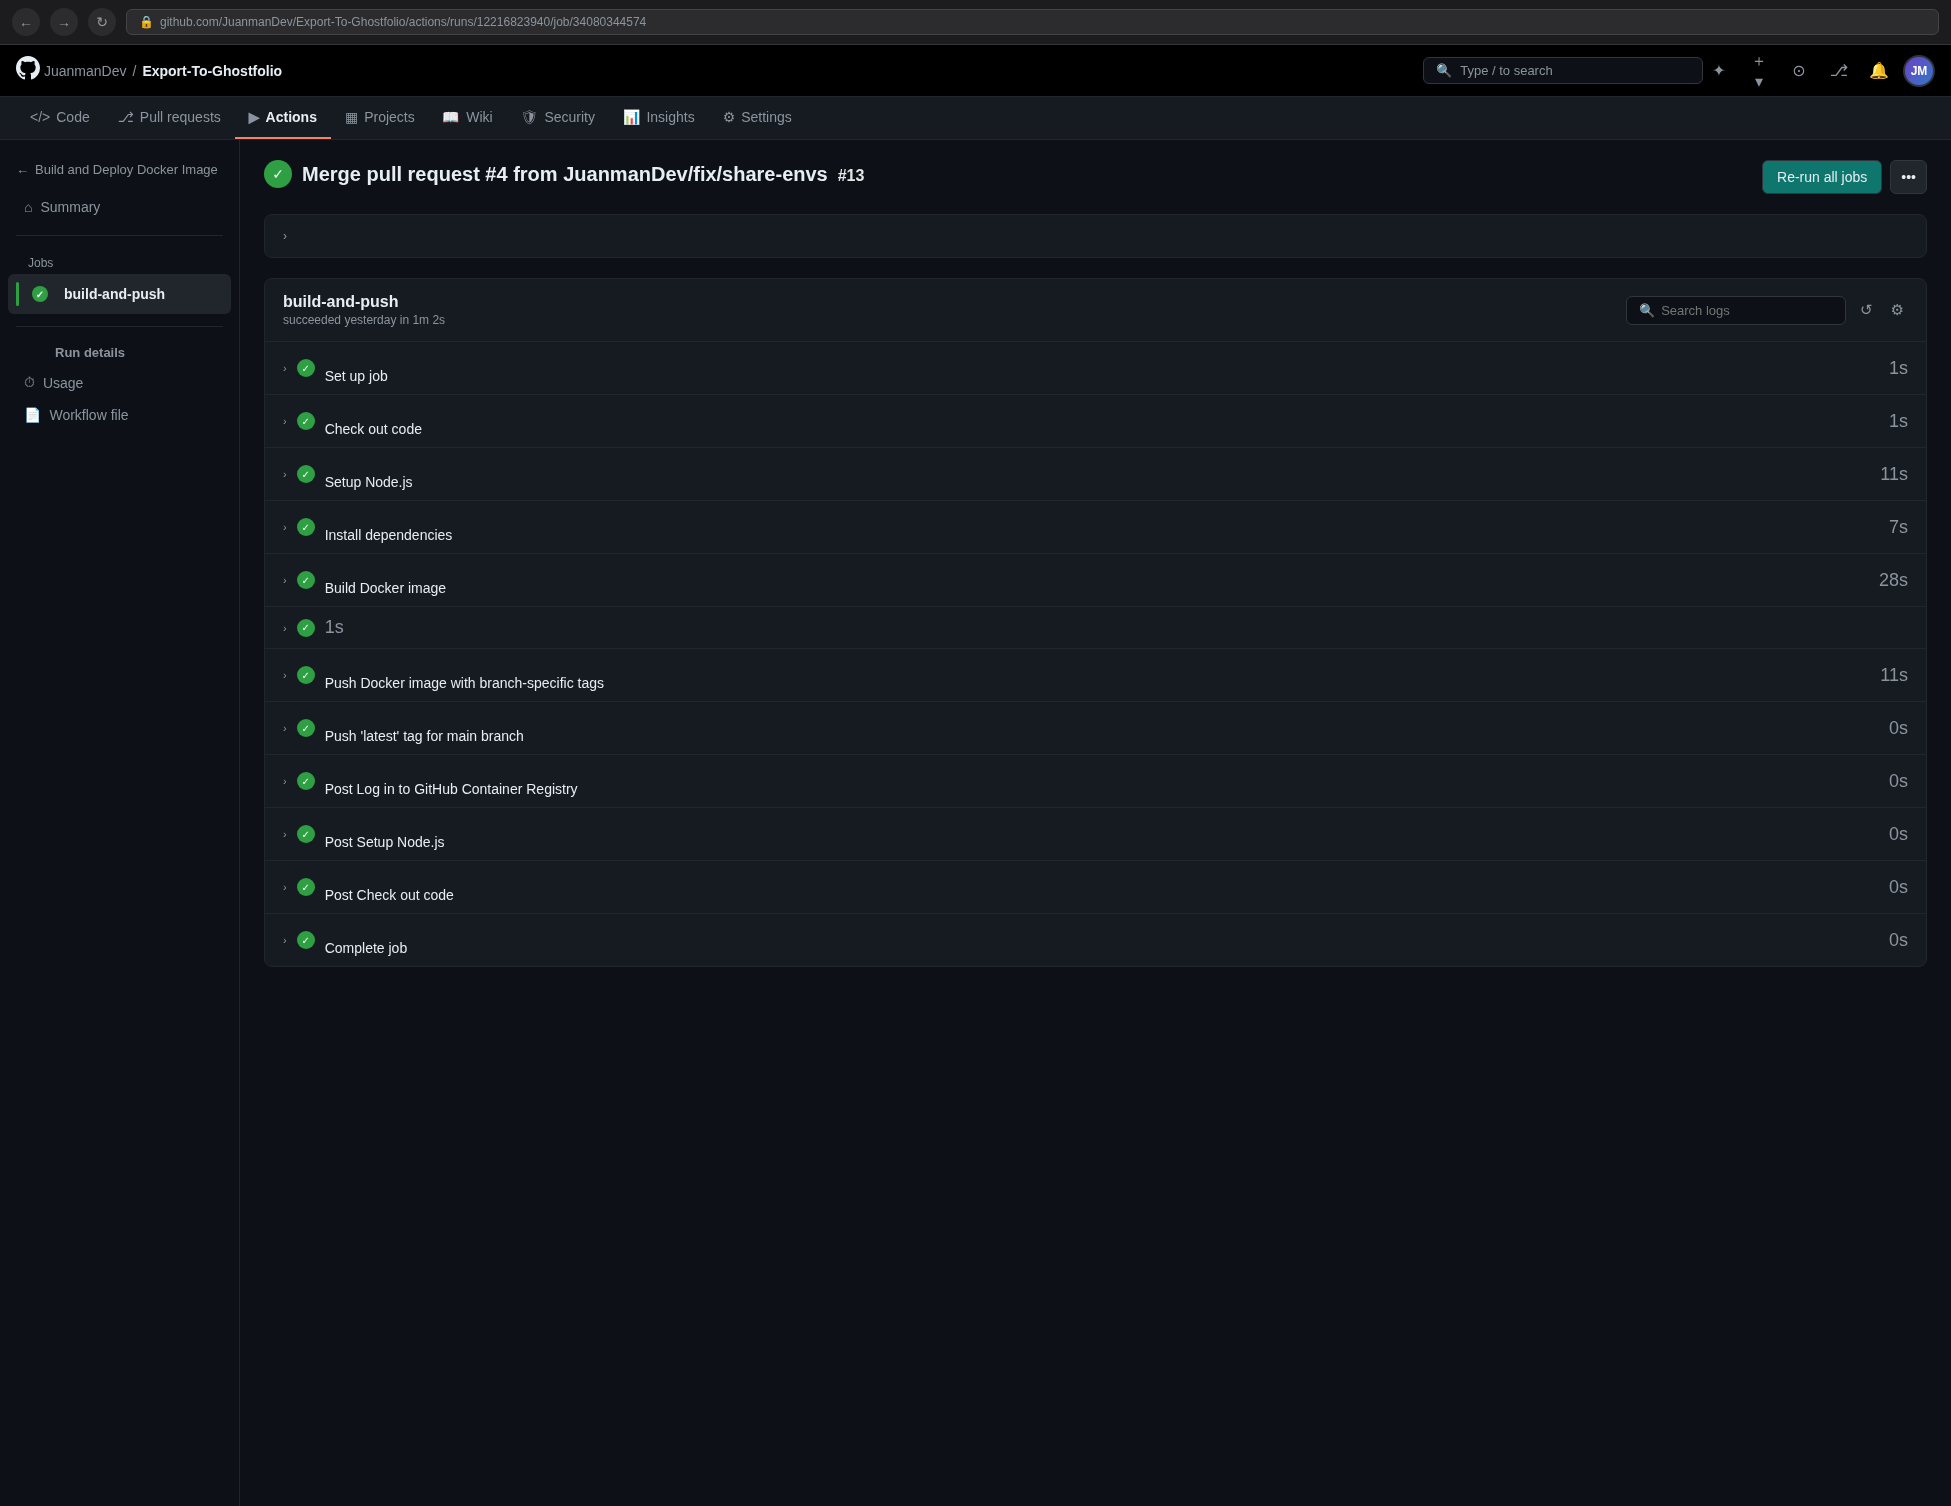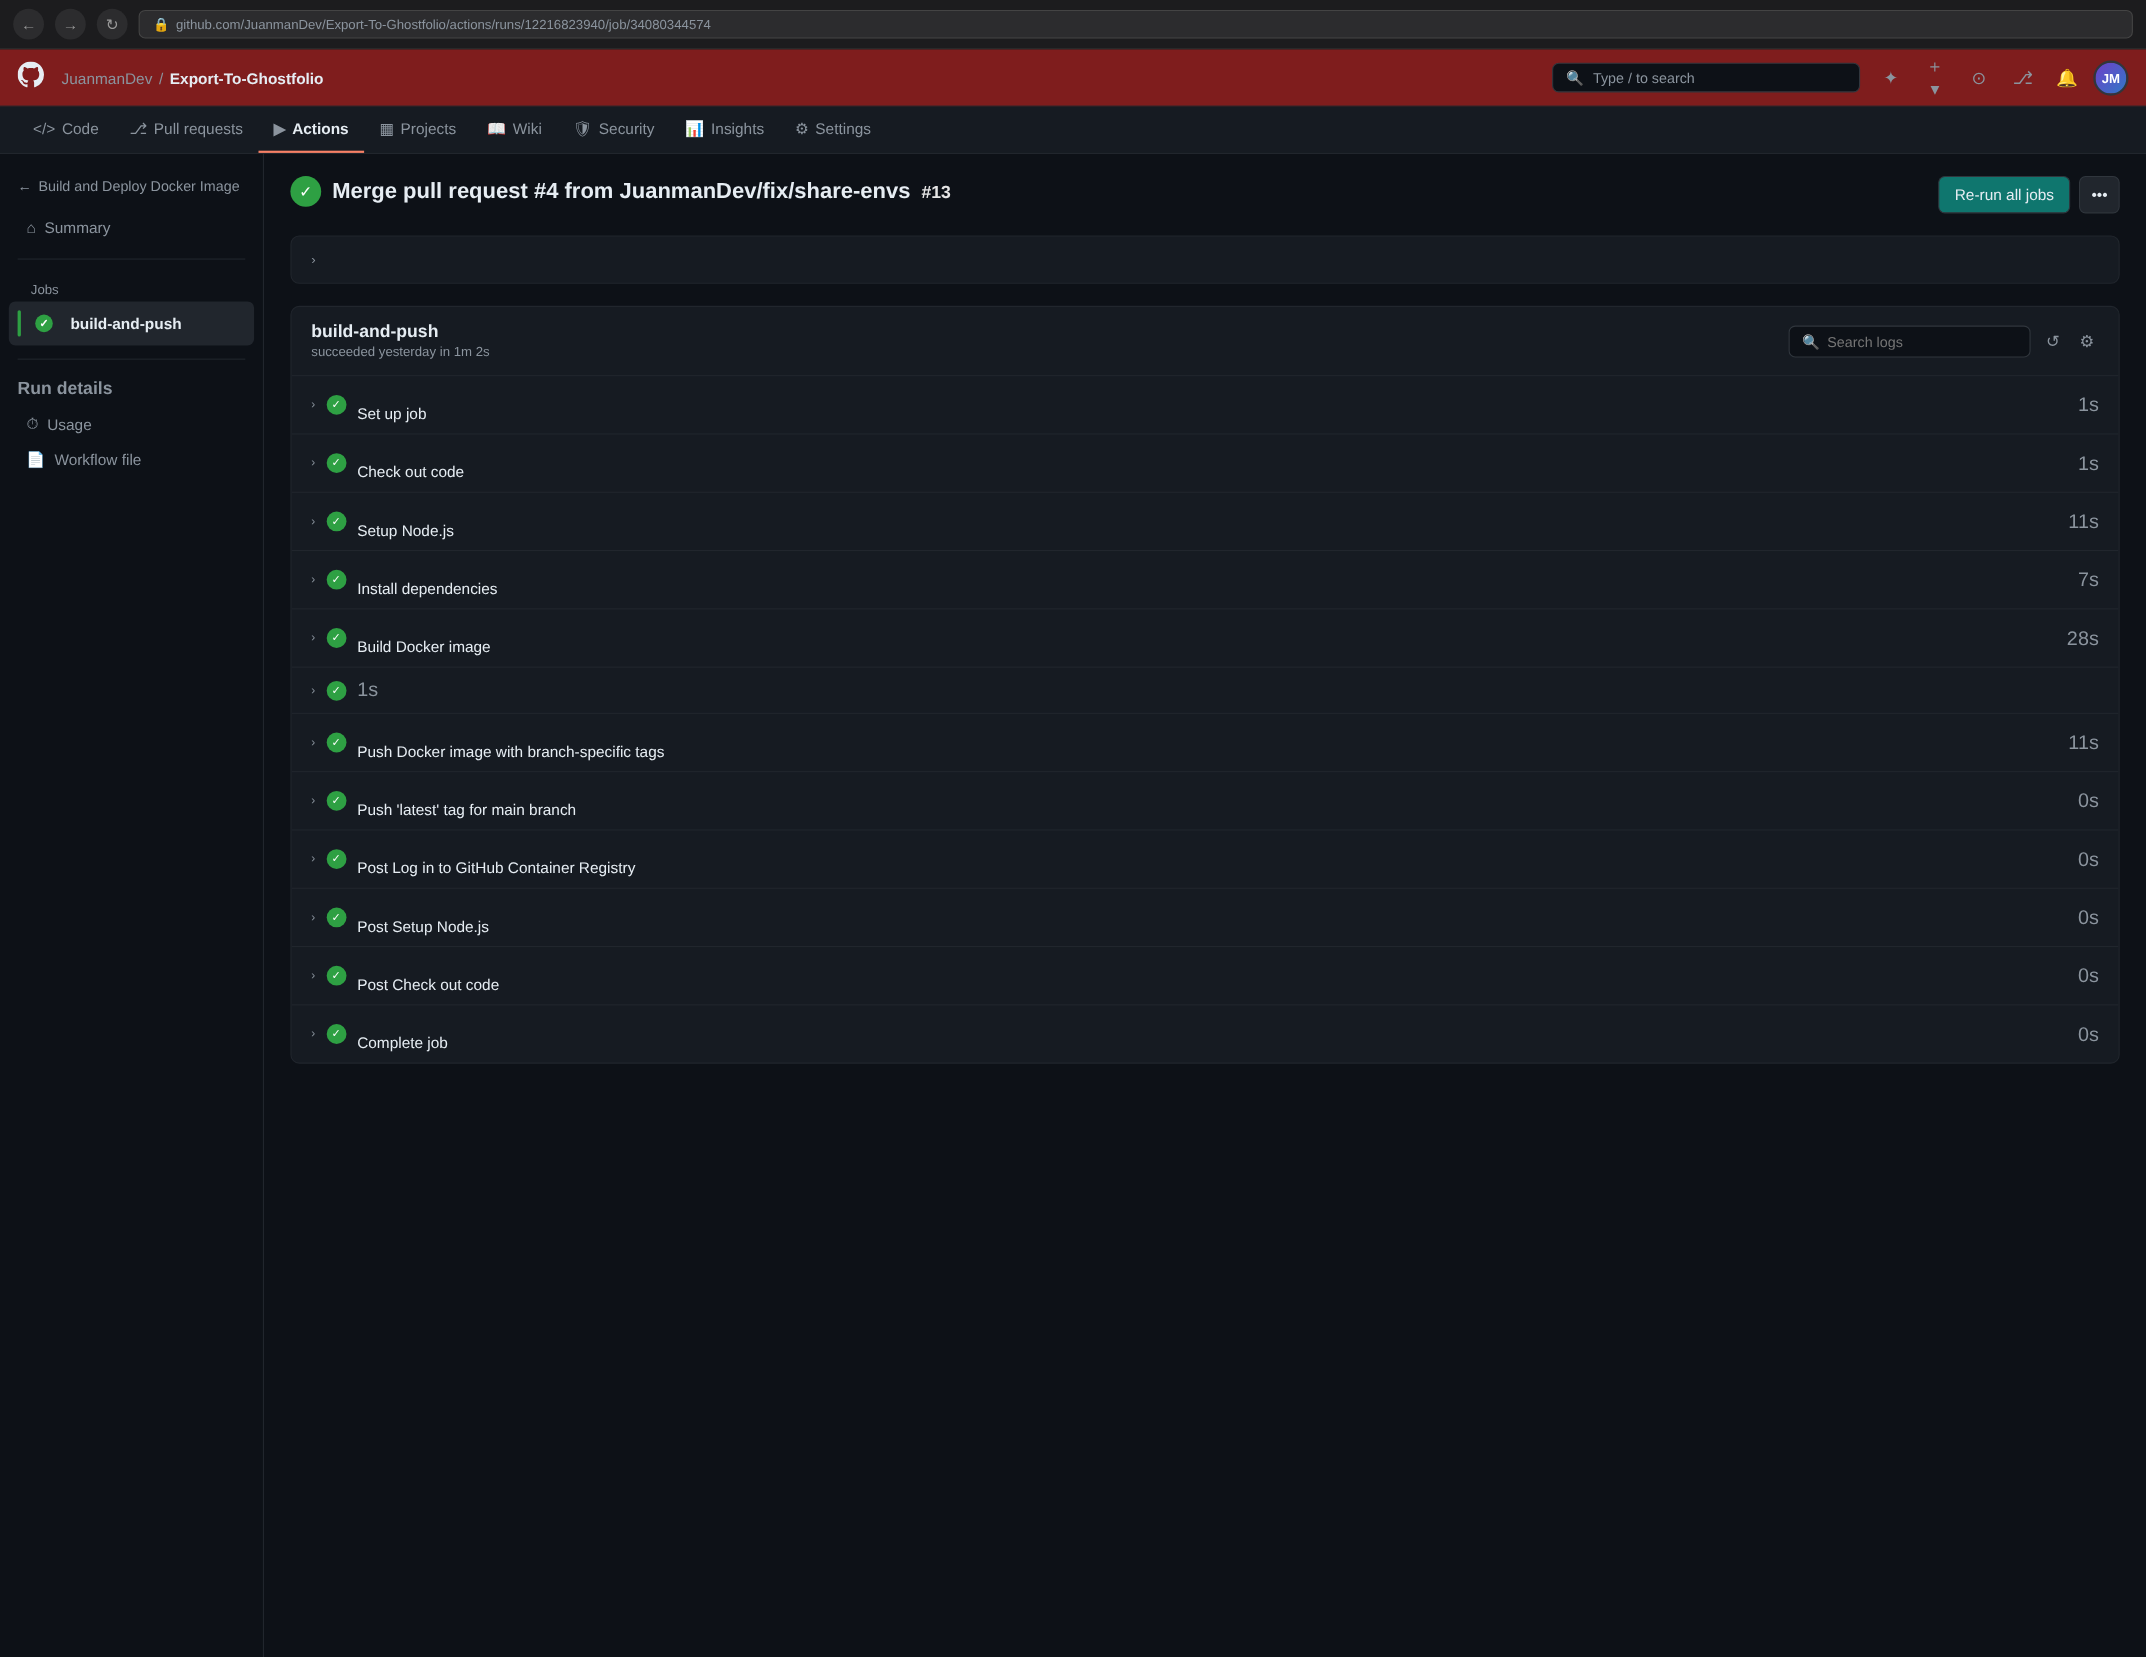--- a/index.html
+++ b/index.html
@@ -37,26 +37,25 @@
       border-radius: 6px;
       padding: 5px 12px;
       color: #e6edf3;
       font-size: 13px;
       display: flex; align-items: center; gap: 6px;
     }
     .browser-url-bar span { color: #8b949e; font-size: 12px; }
 
     
     .gh-topnav {
-      background: #7f1d1d;
+      background: #000000;
       border-bottom: 1px solid #21262d;
       padding: 0 16px;
       display: flex;
       align-items: center;
-      gap: 12px;
       height: 52px;
     }
     .gh-logo {
       color: #e6edf3;
       font-size: 20px;
       margin-right: 4px;
     }
     .gh-breadcrumb {
       display: flex;
       align-items: center;
@@ -180,23 +179,24 @@
       margin: 12px 16px;
     }
     .jobs-label {
       color: #8b949e;
       font-size: 12px;
       padding: 8px 28px 4px;
       font-weight: 400;
     }
     .sidebar-run-details {
       color: #8b949e;
-      font-size: 16px;
+      font-size: 13px;
       padding: 6px 16px;
       font-weight: 600;
+      margin-left: 39px;
     }
     .success-dot {
       width: 16px; height: 16px;
       border-radius: 50%;
       background: #2ea043;
       display: flex; align-items: center; justify-content: center;
       color: white;
       font-size: 10px;
       flex-shrink: 0;
     }

